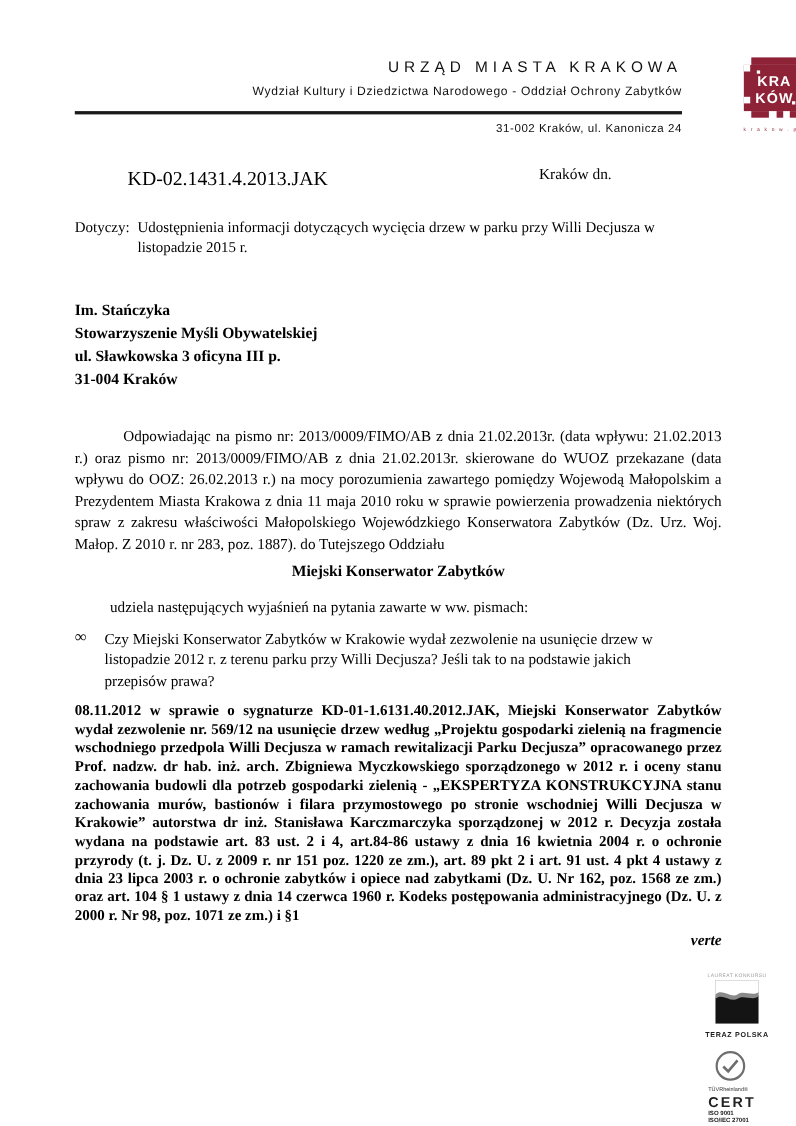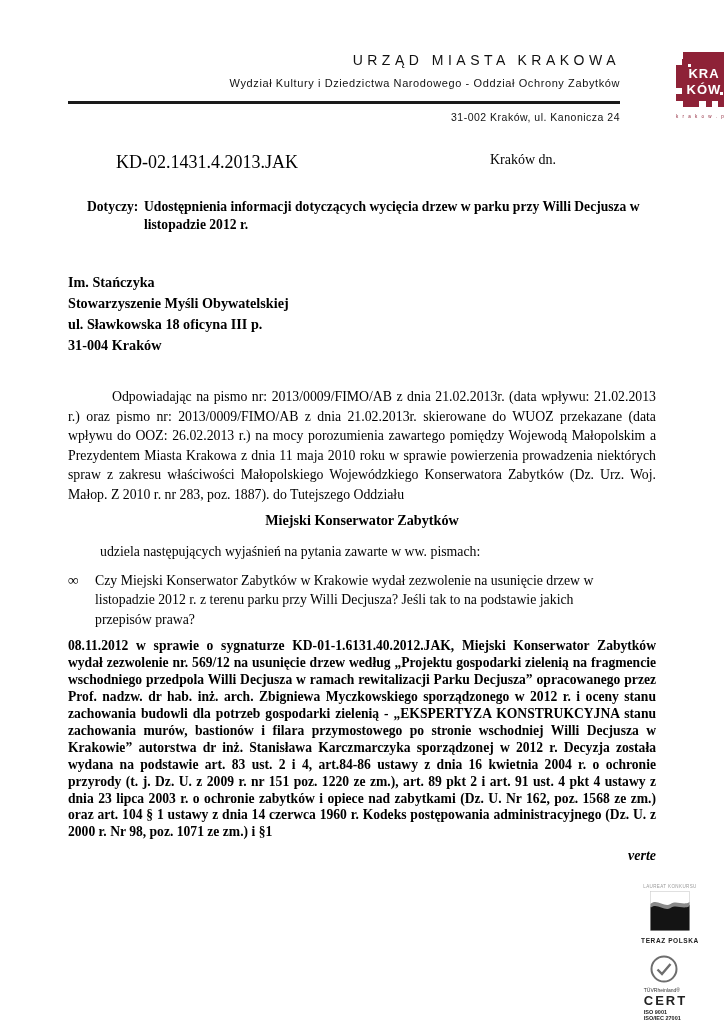--- a/index.html
+++ b/index.html
@@ -17,21 +17,21 @@
   .header-address{position:absolute;top:111px;right:104px;
     font-family:"Liberation Sans",sans-serif;font-size:10.5px;letter-spacing:0.5px;color:#111;}
   .krk-logo{position:absolute;left:676px;top:52px;width:58px;text-align:left;}
   .krk-logo-url{font-family:"Liberation Sans",sans-serif;font-size:4.5px;letter-spacing:1.5px;
     color:#8e2237;margin-top:2px;white-space:nowrap;}
   
   .content{position:absolute;left:68px;top:152px;width:588px;}
   .ref-row{position:relative;height:18px;}
   .case-number{font-weight:normal;font-size:18px;margin-left:48px;}
   .place-date{position:absolute;left:422px;top:0;font-size:14px;}
-  .subject{display:flex;margin-top:28px;font-weight:bold;font-size:13.6px;line-height:17.5px;margin-left:19px;}
+  .subject{display:flex;margin-top:28px;font-weight:normal;font-size:13.6px;line-height:17.5px;}
   .subject-label{width:57px;flex:none;}
   .recipient{margin-top:39px;font-weight:bold;font-size:14.2px;line-height:21px;}
   .para1{margin-top:31px;font-size:13.8px;line-height:19.6px;text-align:justify;text-indent:44px;}
   .heading{margin-top:7px;text-align:center;font-weight:bold;font-size:14.2px;}
   .intro{margin-top:15px;font-size:13.8px;margin-left:32px;}
   .question{display:flex;margin-top:11px;font-size:13.8px;line-height:19.6px;}
   .bullet-symbol{width:27px;flex:none;font-size:15px;}
   .question-text{width:533px;}
   .para2{margin-top:9px;font-size:13.6px;line-height:16.9px;font-weight:bold;text-align:justify;}
   .verte{margin-top:7px;text-align:right;font-weight:bold;font-style:italic;font-size:14px;}
@@ -87,27 +87,27 @@
 
   <div class="content">
 
     <div class="ref-row">
       <span class="case-number">KD-02.1431.4.2013.JAK</span>
       <span class="place-date">Kraków dn.</span>
     </div>
 
     <div class="subject">
       <span class="subject-label">Dotyczy:</span>
-      <span class="subject-text">Udostępnienia informacji dotyczących wycięcia drzew w parku przy Willi Decjusza w listopadzie 2012 r.</span>
+      <span class="subject-text">Udostępnienia informacji dotyczących wycięcia drzew w parku przy Willi Decjusza w listopadzie 2015 r.</span>
     </div>
 
     <div class="recipient">
       <div>Im. Stańczyka</div>
       <div>Stowarzyszenie Myśli Obywatelskiej</div>
-      <div>ul. Sławkowska 18 oficyna III p.</div>
+      <div>ul. Sławkowska 3 oficyna III p.</div>
       <div>31-004 Kraków</div>
     </div>
 
     <div class="para1">Odpowiadając na pismo nr: 2013/0009/FIMO/AB z dnia 21.02.2013r. (data wpływu: 21.02.2013 r.) oraz pismo nr: 2013/0009/FIMO/AB z dnia 21.02.2013r. skierowane do WUOZ przekazane (data wpływu do OOZ: 26.02.2013 r.) na mocy porozumienia zawartego pomiędzy Wojewodą Małopolskim a Prezydentem Miasta Krakowa z dnia 11 maja 2010 roku w sprawie powierzenia prowadzenia niektórych spraw z zakresu właściwości Małopolskiego Wojewódzkiego Konserwatora Zabytków (Dz. Urz. Woj. Małop. Z 2010 r. nr 283, poz. 1887). do Tutejszego Oddziału</div>
 
     <div class="heading">Miejski Konserwator Zabytków</div>
 
     <div class="intro">udziela następujących wyjaśnień na pytania zawarte w ww. pismach:</div>
 
     <div class="question">

